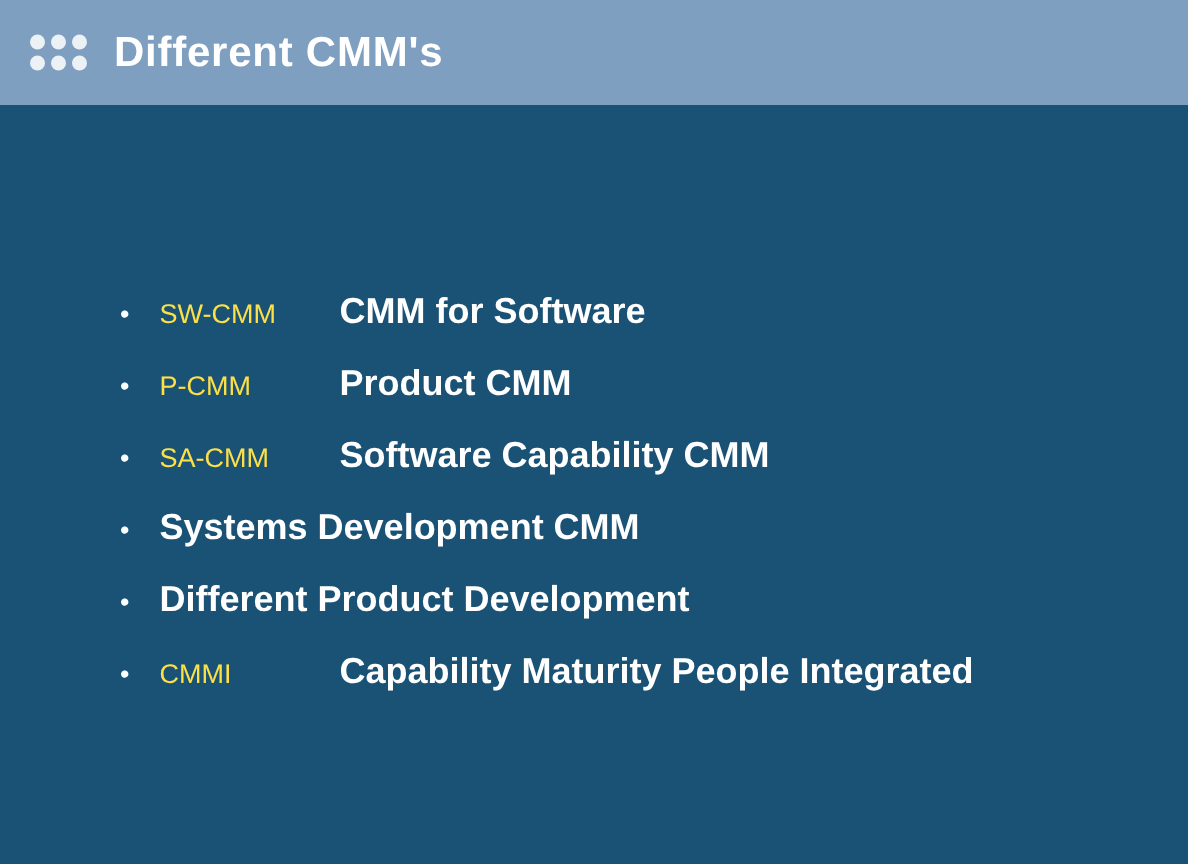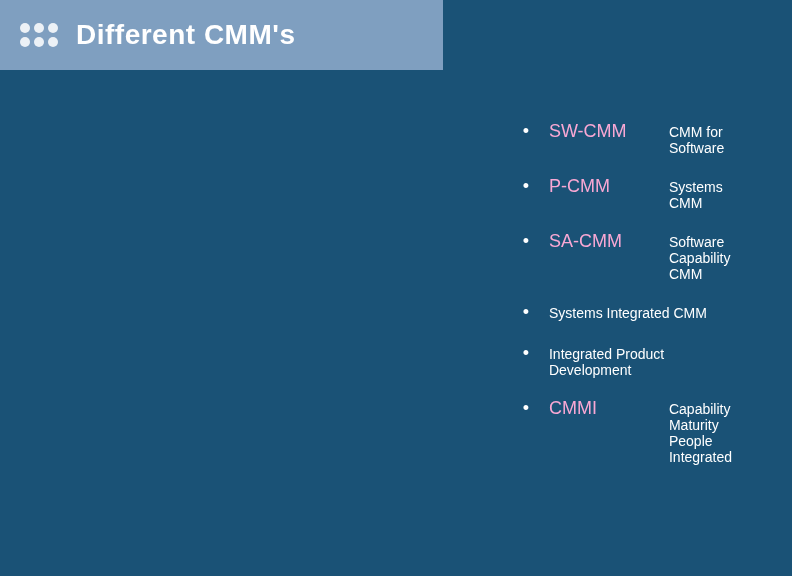--- a/index.html
+++ b/index.html
@@ -13,20 +13,21 @@
       height: 576px;
       overflow: hidden;
       font-family: Arial, sans-serif;
     }
 
     .slide {
       width: 792px;
       height: 576px;
       background-color: #1a5276;
       display: flex;
+      flex-direction: column;
     }
 
     .header {
       background-color: #7f9fc0;
       width: 100%;
       height: 70px;
       display: flex;
       align-items: center;
       padding: 0 20px;
       gap: 18px;
@@ -71,31 +72,31 @@
     }
 
     .bullet {
       color: white;
       font-size: 18px;
       margin-right: 20px;
       flex-shrink: 0;
     }
 
     .item-acronym {
-      color: #f9a8d4;
+      color: #fde047;
       font-size: 18px;
       width: 120px;
       flex-shrink: 0;
       font-weight: normal;
     }
 
     .item-description {
       color: white;
-      font-size: 14px;
-      font-weight: normal;
+      font-size: 24px;
+      font-weight: bold;
     }
   </style>
 </head>
 <body>
 
 <div class="slide">
 
   <div class="header">
     <div class="logo-dots">
       <div class="dot"></div>
@@ -110,34 +111,34 @@
 
   <div class="content" id="list-container">
   <div class="list-item">
         <span class="bullet">•</span>
         <span class="item-acronym">SW-CMM</span>
         <span class="item-description">CMM for Software</span>
       </div>
       <div class="list-item">
         <span class="bullet">•</span>
         <span class="item-acronym">P-CMM</span>
-        <span class="item-description">Systems CMM</span>
+        <span class="item-description">Product CMM</span>
       </div>
       <div class="list-item">
         <span class="bullet">•</span>
         <span class="item-acronym">SA-CMM</span>
         <span class="item-description">Software Capability CMM</span>
       </div>
       <div class="list-item">
         <span class="bullet">•</span>
-        <span class="item-description">Systems Integrated CMM</span>
+        <span class="item-description">Systems Development CMM</span>
       </div>
       <div class="list-item">
         <span class="bullet">•</span>
-        <span class="item-description">Integrated Product        Development</span>
+        <span class="item-description">Different Product        Development</span>
       </div>
       <div class="list-item">
         <span class="bullet">•</span>
         <span class="item-acronym">CMMI</span>
         <span class="item-description">Capability Maturity People Integrated</span>
       </div>
     </div>
 
 </div>
 

